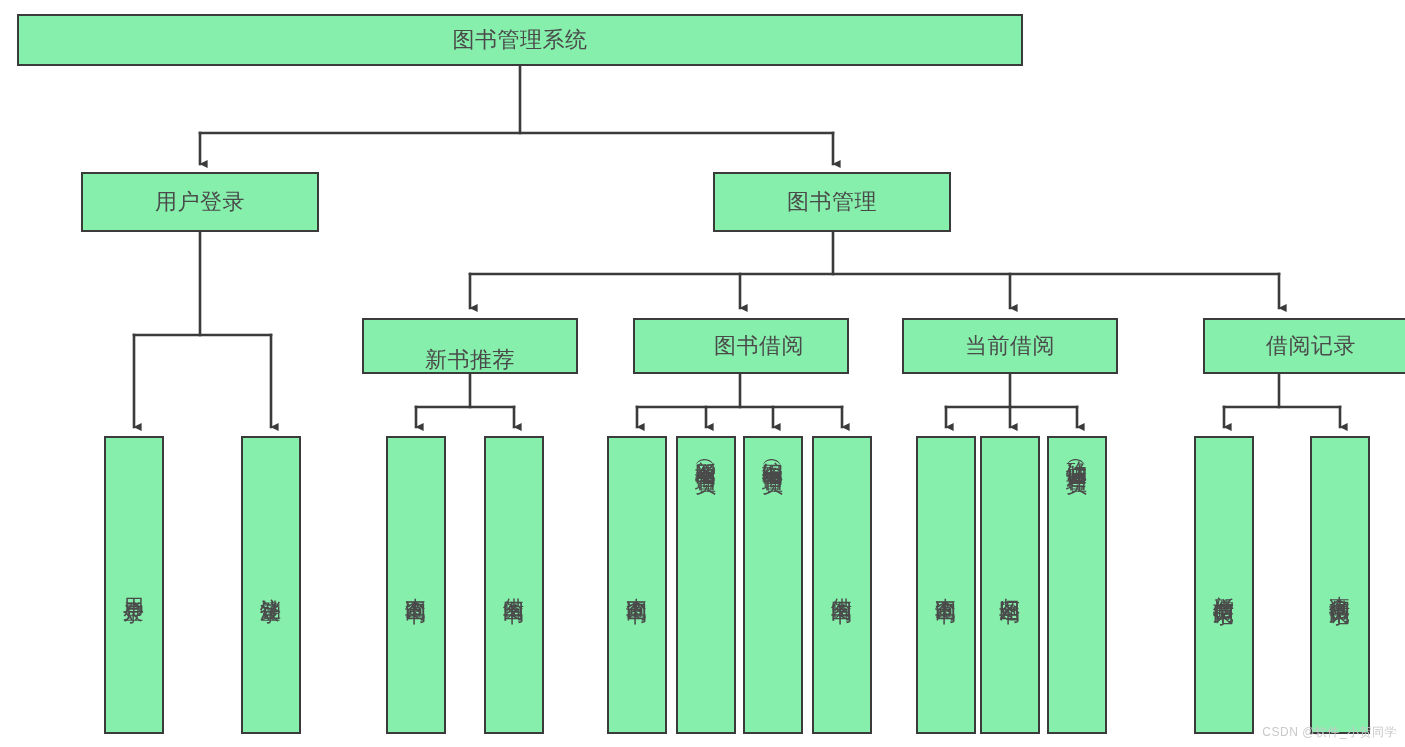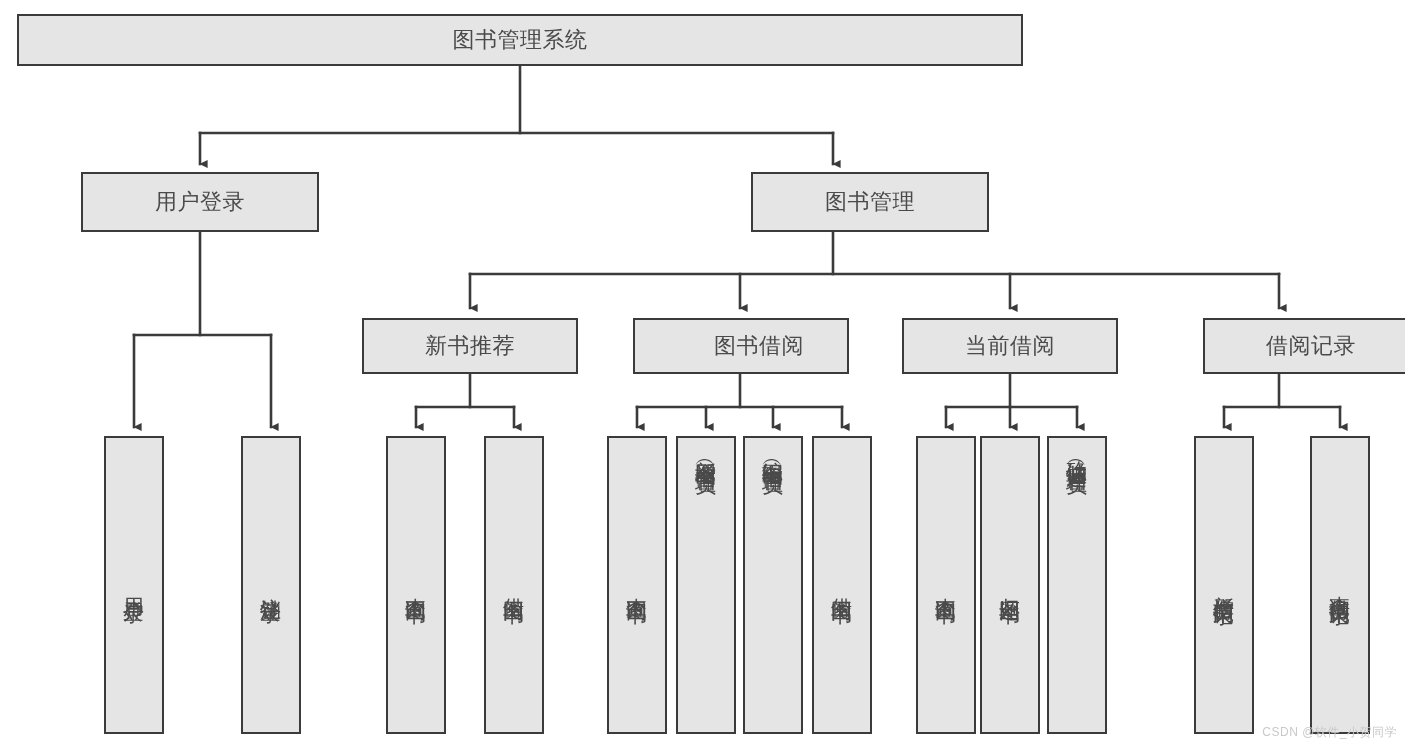--- a/index.html
+++ b/index.html
@@ -15,21 +15,21 @@
   }
   #diagram{
     position:absolute;
     left:0; top:0;
     width:1405px;
     height:747px;
   }
   .node-box{
     position:absolute;
     box-sizing:border-box;
-    background:#e5e5e5;
+    background:#86efac;
     border:2px solid #3b3b3b;
     display:flex;
     align-items:center;
     justify-content:center;
   }
   .node-label{
     color:#4a4a4a;
     font-size:22px;
     line-height:1.15;
     letter-spacing:0.5px;
@@ -119,25 +119,25 @@
   </svg>
 
   <div class="node-box" style="left:17px; top:14px; width:1006px; height:52px;">
     <span class="node-label">图书管理系统</span>
   </div>
 
   <div class="node-box" style="left:81px; top:172px; width:238px; height:60px;">
     <span class="node-label">用户登录</span>
   </div>
 
-  <div class="node-box" style="left:713px; top:172px; width:238px; height:60px;margin-left:38px;">
+  <div class="node-box" style="left:713px; top:172px; width:238px; height:60px;">
     <span class="node-label">图书管理</span>
   </div>
 
-  <div class="node-box" style="left:362px; top:318px; width:216px; height:56px;">
+  <div class="node-box" style="left:362px; top:318px; width:216px; height:56px;align-items:flex-end;">
     <span class="node-label">新书推荐</span>
   </div>
 
   <div class="node-box" style="left:633px; top:318px; width:216px; height:56px;padding-left:36px;">
     <span class="node-label">图书借阅</span>
   </div>
 
   <div class="node-box" style="left:902px; top:318px; width:216px; height:56px;">
     <span class="node-label">当前借阅</span>
   </div>

